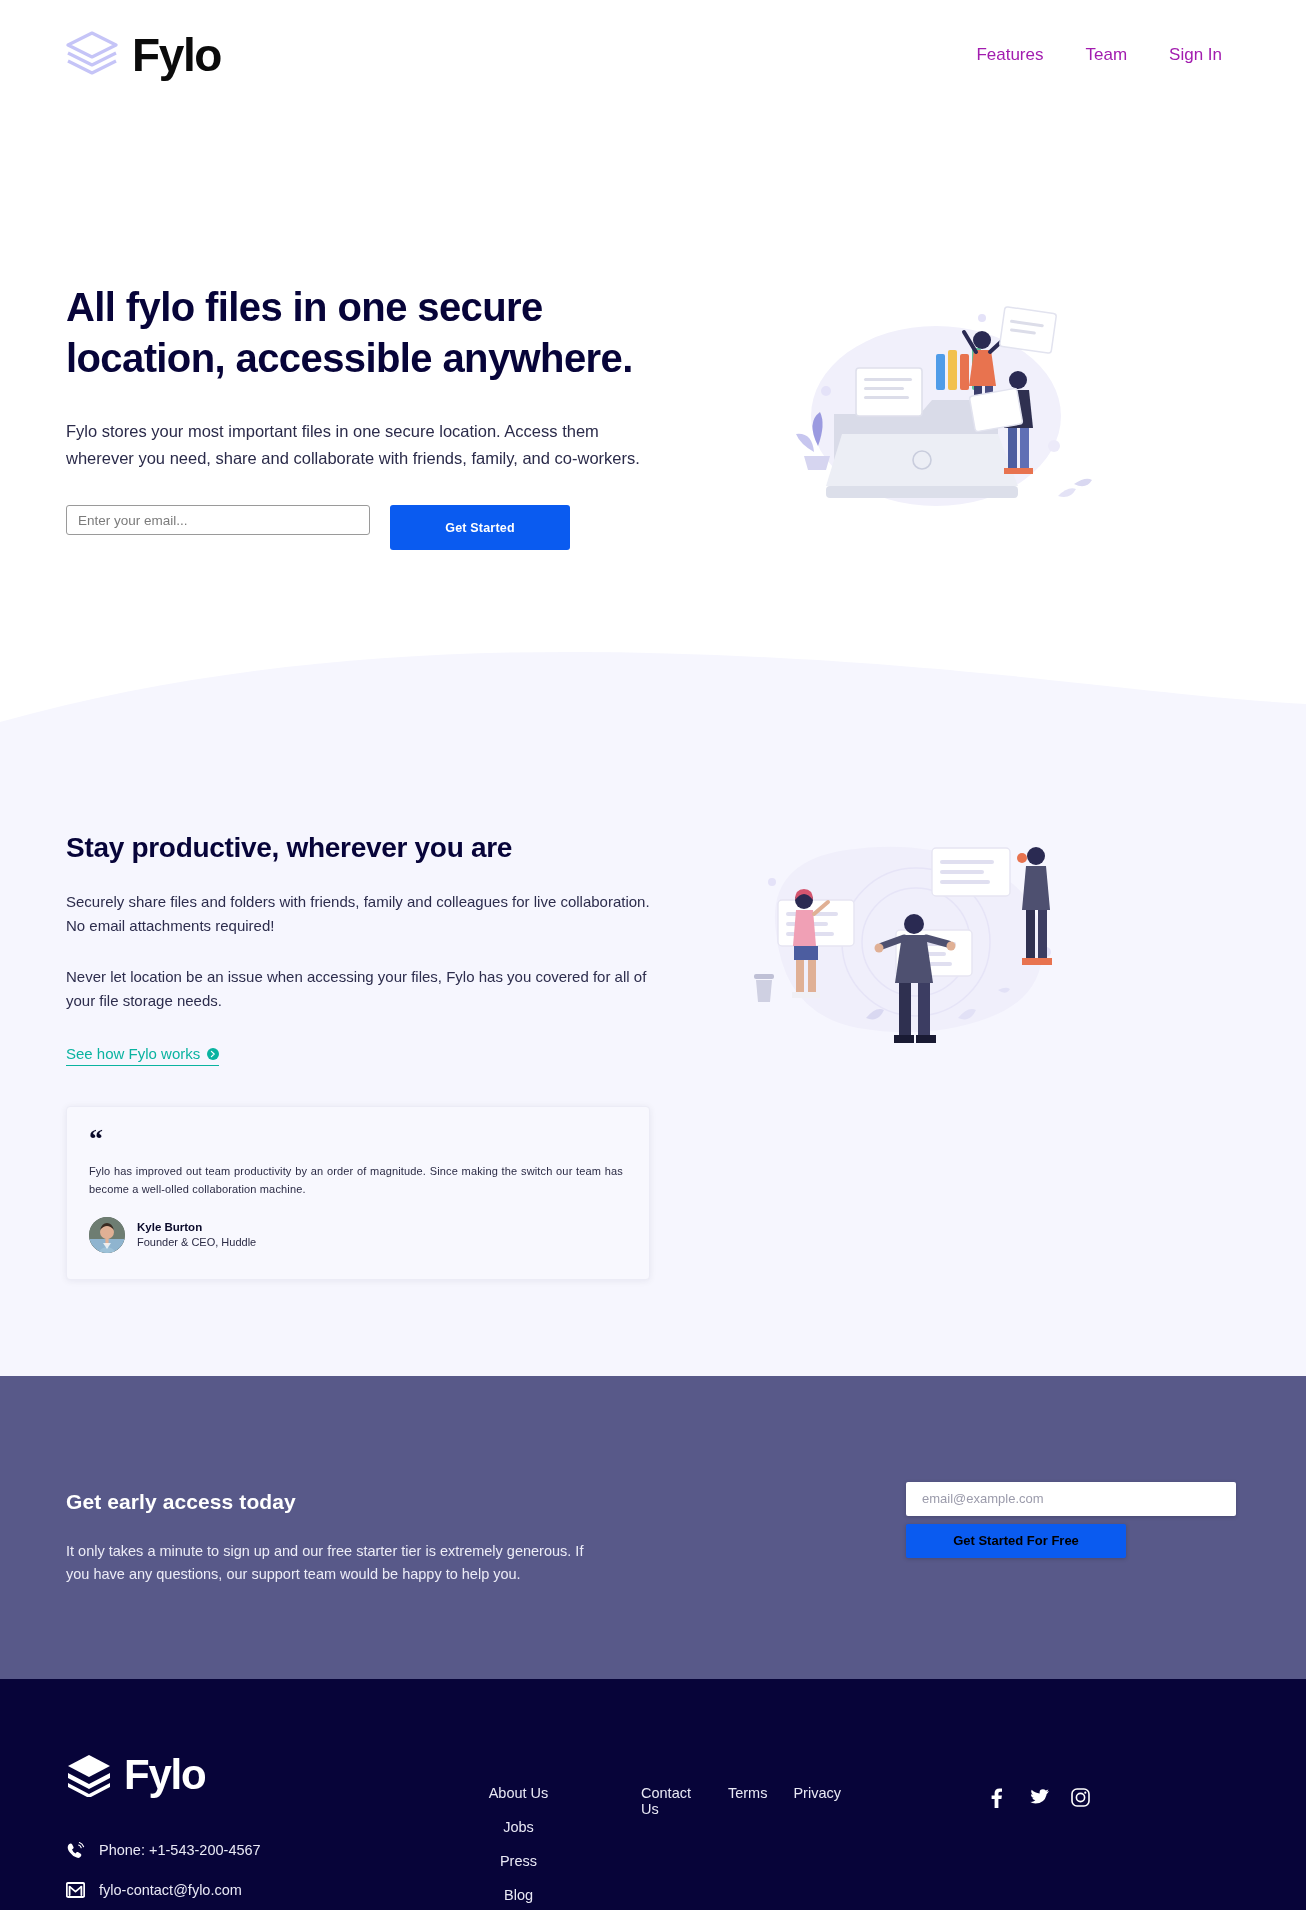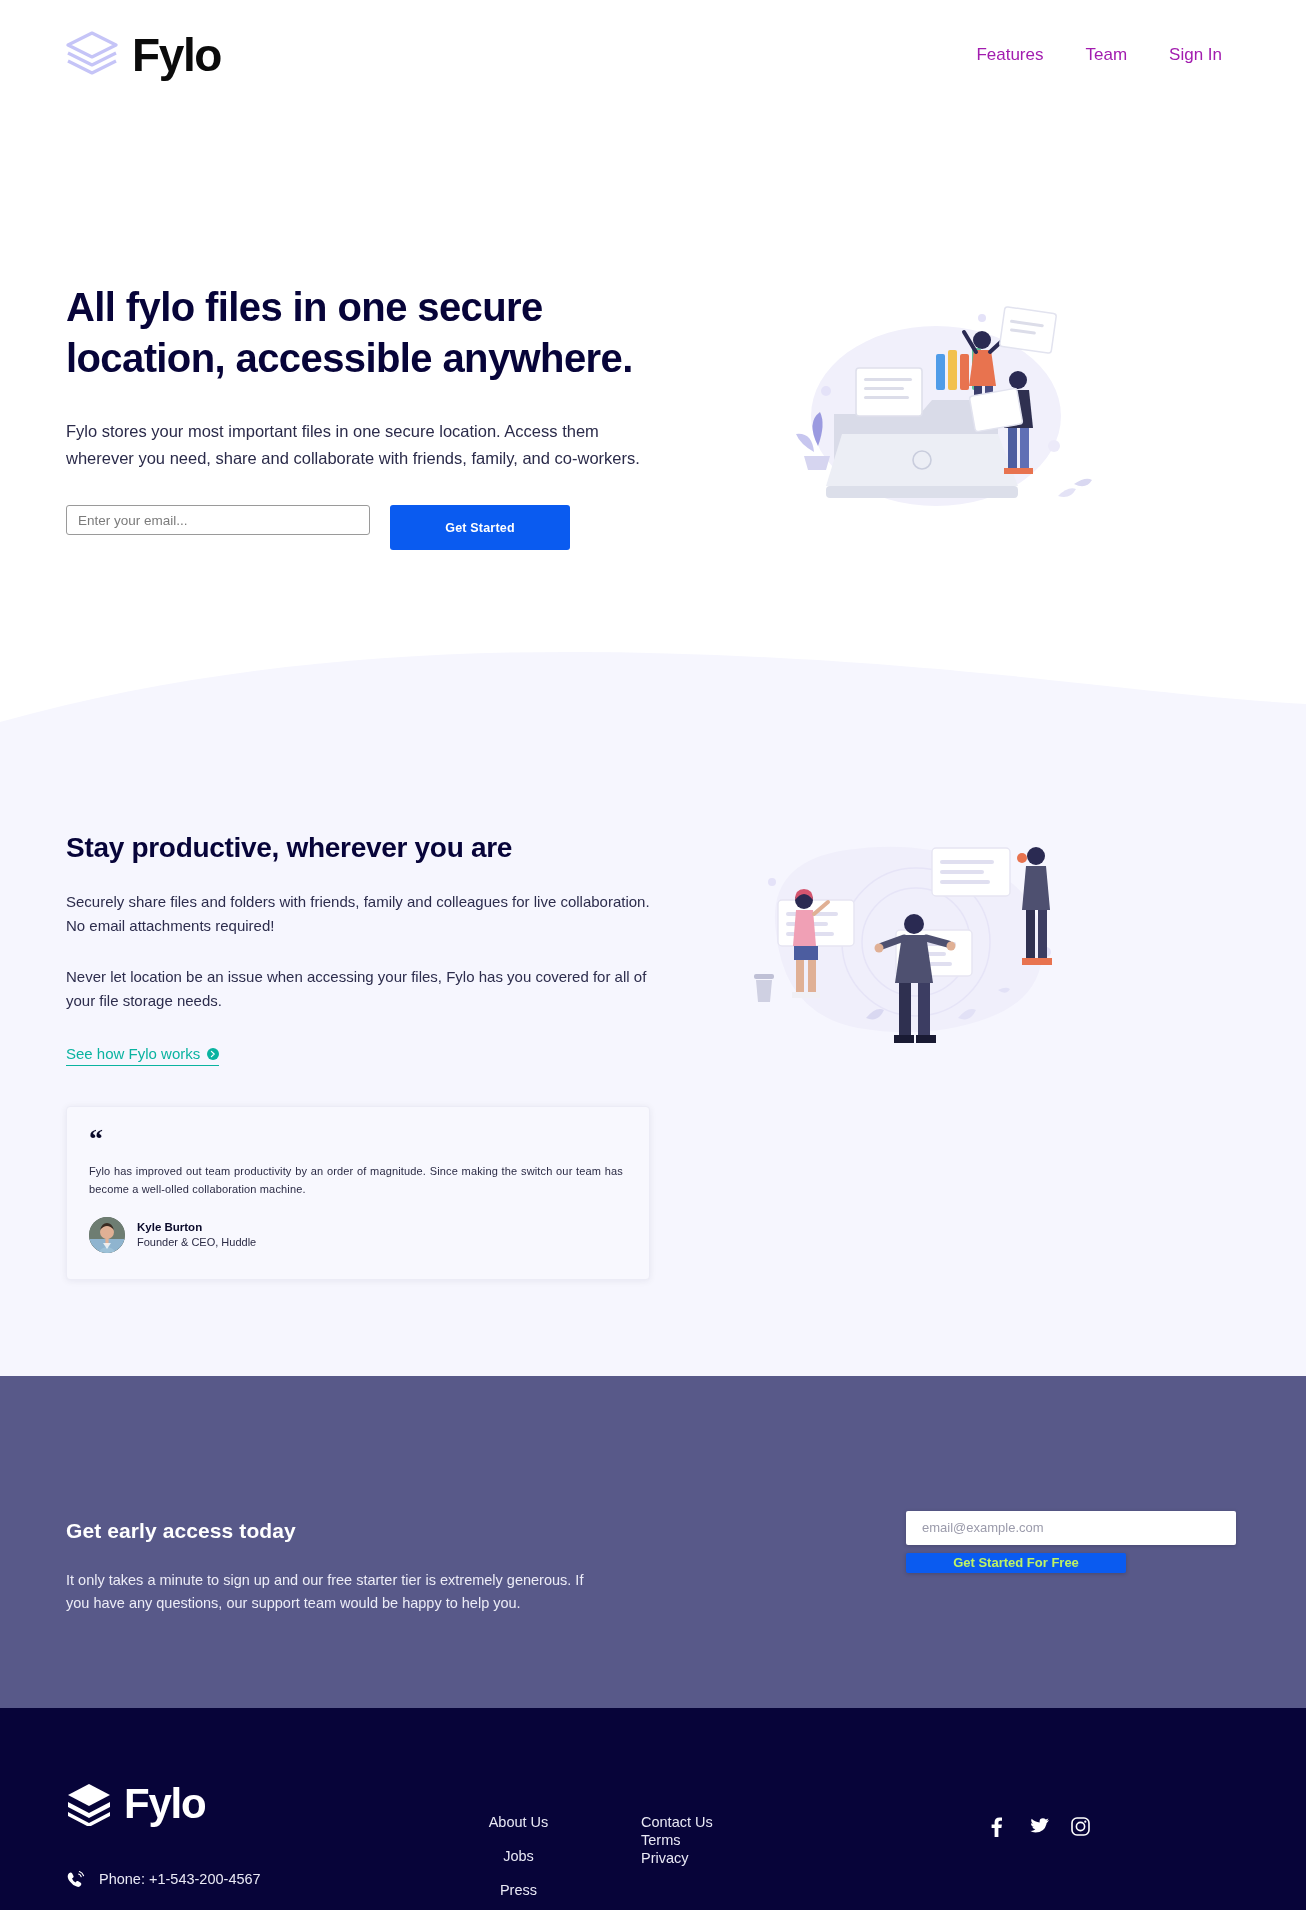--- a/index.html
+++ b/index.html
@@ -150,21 +150,21 @@
   .avatar svg { display:block; width:36px; height:36px; }
   .t-name { font-size:11.5px; font-weight:700; color:#0a0a2a; line-height:1.45; }
   .t-role { font-size:11px; color:#2b2b45; line-height:1.45; }
 
   .prod-right { flex:1; position:relative; }
   .prod-illustration { width:330px; height:250px; margin-top:30px; margin-left:30px; }
 
   
   .cta {
     background:#585989;
-    padding:117px 70px 92px 66px;
+    padding:88px 70px 92px 66px;
     display:flex;
     justify-content:space-between;
     gap:40px;
   }
   .cta-left { width:560px; padding-top:26px; }
   .cta-left h2 {
     font-size:21px;
     font-weight:700;
     color:#ffffff;
     letter-spacing:0.1px;
@@ -183,24 +183,24 @@
     padding:0 16px;
     font-family:inherit;
     font-size:13px;
     color:#333;
     outline:none;
     box-shadow:0 1px 4px rgba(0,0,0,0.18);
   }
   .cta-right input::placeholder { color:#9b9bab; }
   .cta-right button {
     margin-top:8px;
-    width:220px; height:20px;
+    width:220px; height:34px;
     background:#0a5bf0;
     border:none; border-radius:2px;
-    color:#bef264;
+    color:#000000;
     font-family:inherit;
     font-size:13px;
     font-weight:700;
     cursor:pointer;
     box-shadow:0 1px 4px rgba(0,0,0,0.18);
   }
 
   
   .footer {
     background:#070439;
@@ -210,21 +210,21 @@
   }
   .f-col-brand { width:330px; }
   .f-logo { display:flex; align-items:center; gap:12px; }
   .f-logo-mark { width:46px; height:44px; display:block; }
   .f-logo-text { font-size:42px; font-weight:700; letter-spacing:-1.2px; color:#fff; line-height:1; }
   .f-contact { margin-top:44px; display:flex; flex-direction:column; gap:22px; }
   .f-contact-row { display:flex; align-items:center; gap:14px; }
   .f-contact-row svg { display:block; flex-shrink:0; }
   .f-contact-row span { font-size:14.5px; color:#e9e9f5; }
   .f-links { width:245px; padding-top:32px; display:flex; flex-direction:column; gap:18px;align-items:center; }
-  .f-links2 { width:200px; padding-top:32px; display:flex; flex-direction:column; gap:2px; }
+  .f-links2 { width:200px; padding-top:32px; display:flex; flex-direction:row; gap:26px; }
   .f-links a, .f-links2 a {
     font-size:14.5px; color:#e9e9f5; text-decoration:none;
   }
   .f-social { flex:1; padding-top:34px; display:flex; justify-content:center; gap:20px; }
   .f-social a {
     width:22px; height:22px;
     display:flex; align-items:center; justify-content:center;
     color:#fff;
   }
   .f-social svg { display:block; }

